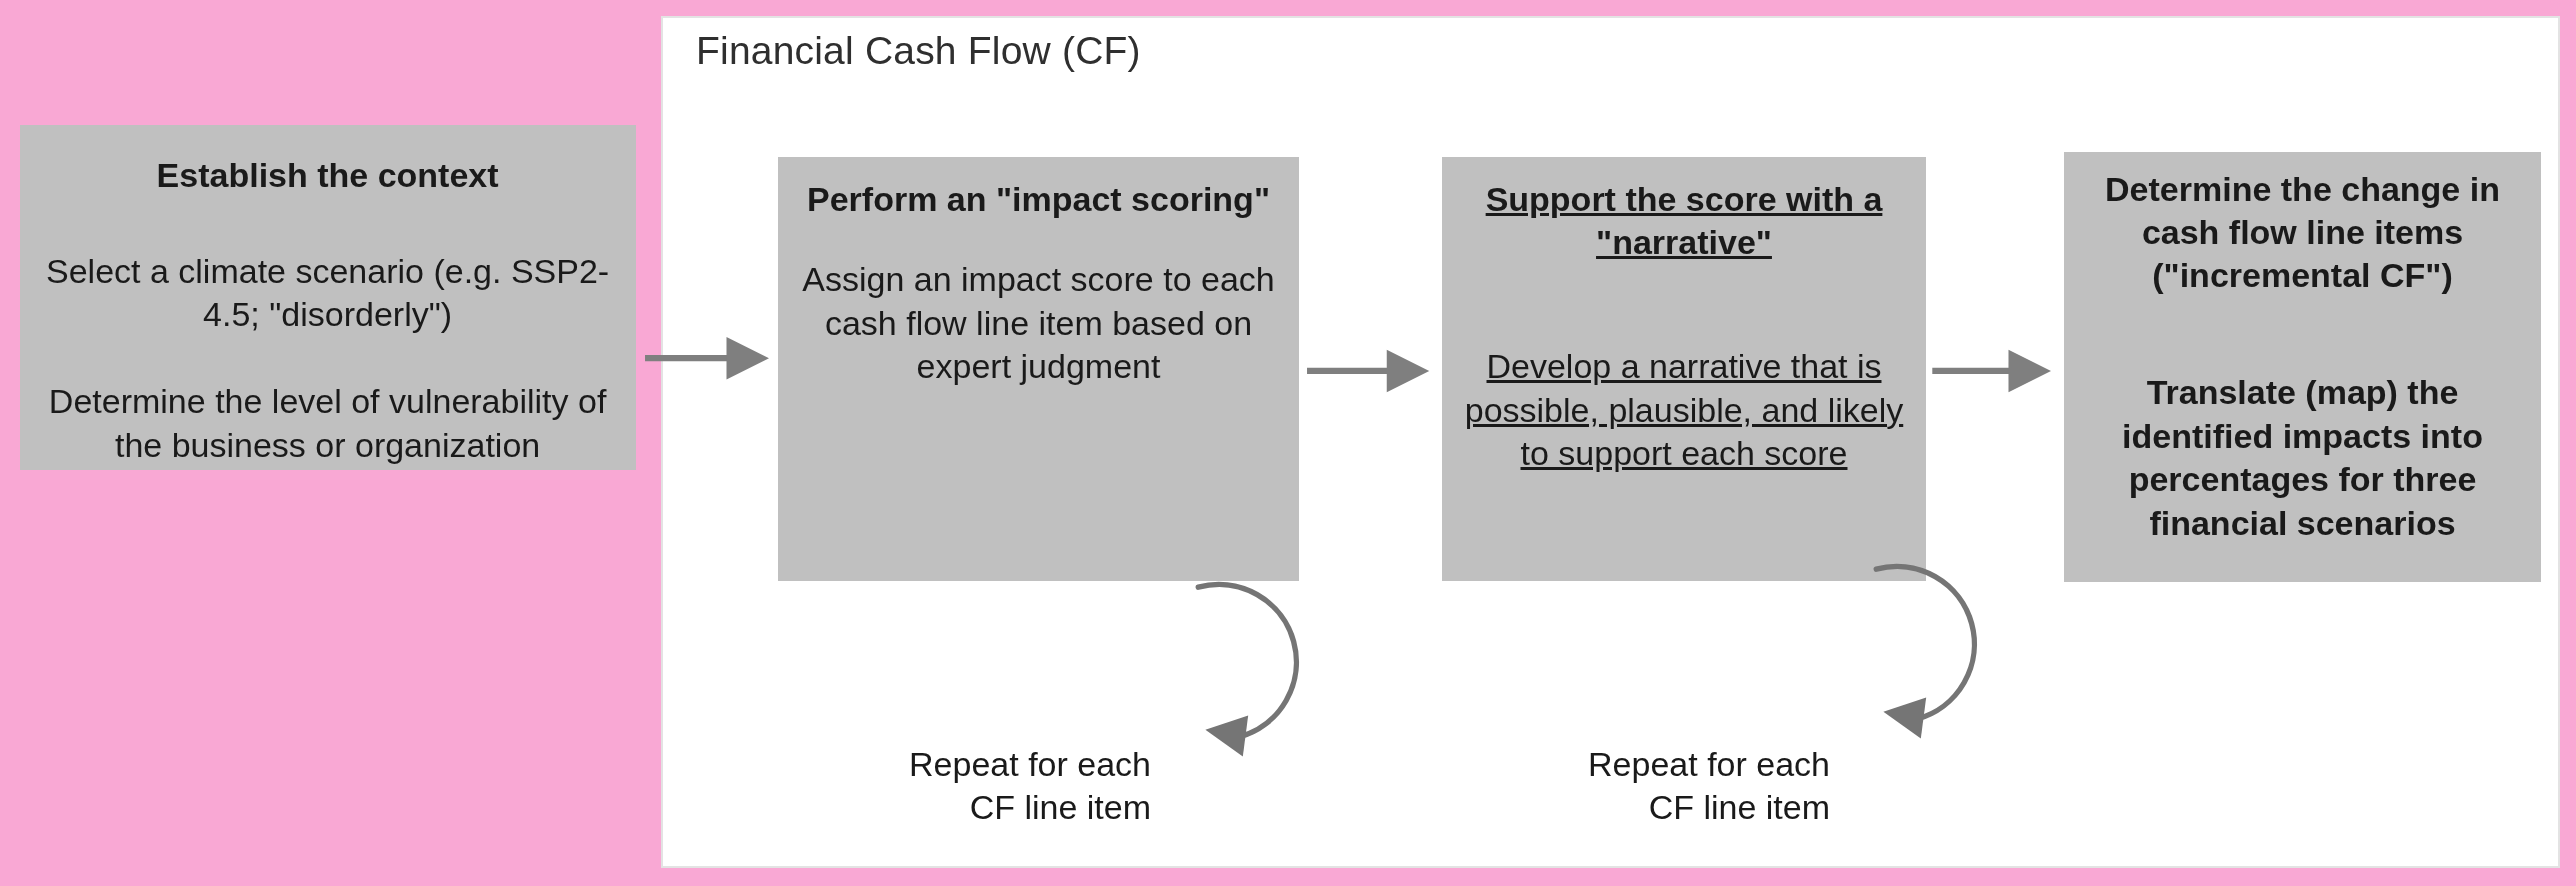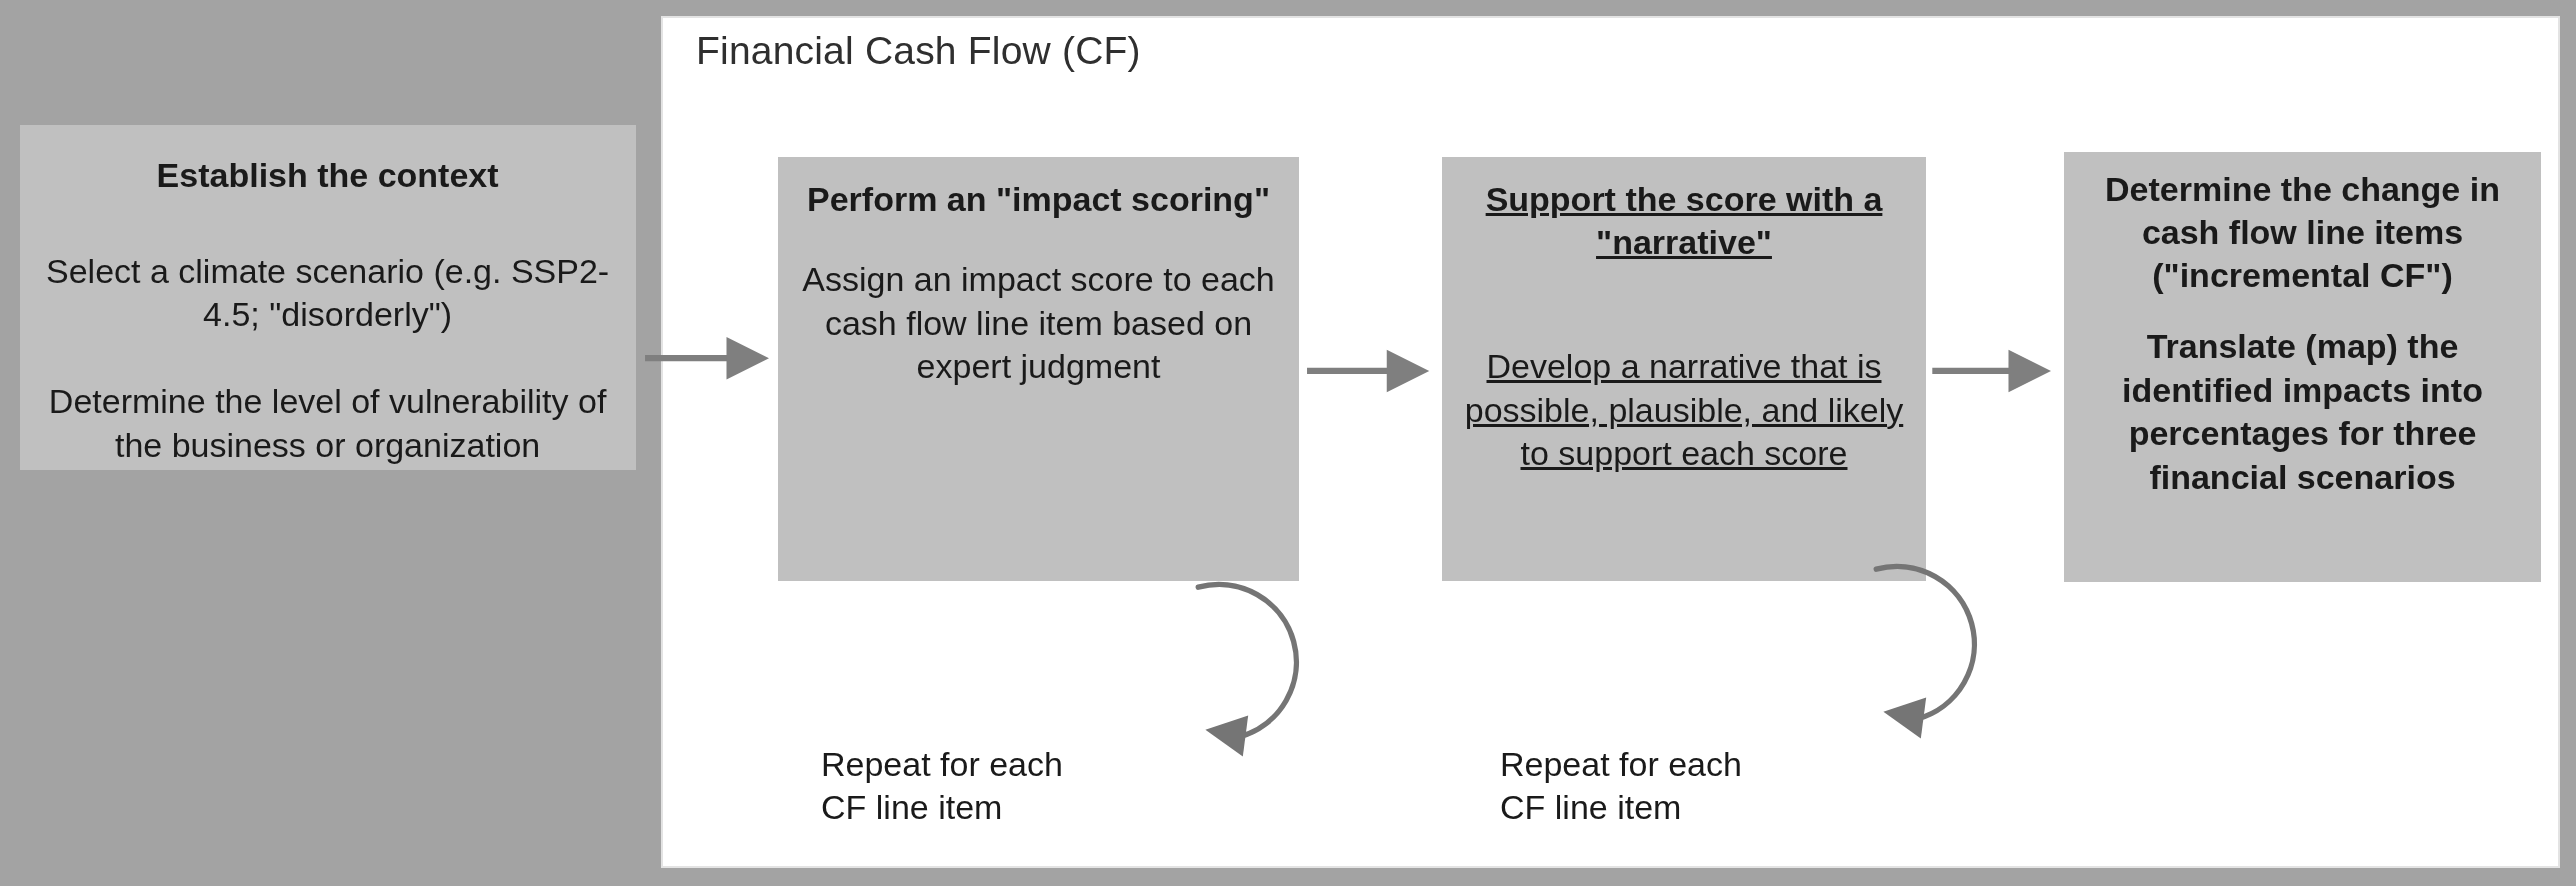--- a/index.html
+++ b/index.html
@@ -13,21 +13,21 @@
     height: 886px;
     position: relative;
     overflow: hidden;
   }
 
   #stage {
     position: absolute;
     left: 0; top: 0;
     width: 2576px;
     height: 886px;
-    background: #a3a3a3;
+    background: #f9a8d4;
   }
 
   
   .panel {
     position: absolute;
     left: 661px;
     top: 16px;
     width: 1899px;
     height: 852px;
     border: 2.7px solid #e3e3e3;
@@ -107,20 +107,21 @@
   #box-narrative .head { margin-bottom: 41px; width: 464px; }
   #box-narrative .body { width: 473px; margin-top: 40px; }
 
   
   #box-incremental-cf {
     left: 2064px;
     top: 152px;
     width: 477px;
     height: 430px;
     padding-top: 16px;
+    gap: 46px;
   }
   #box-incremental-cf .head { margin-bottom: 28.6px; width: 464px; }
   #box-incremental-cf .body { width: 464px; font-weight: bold; }
 
   
   .connector {
     position: absolute;
     height: 62px;
   }
   .connector svg { display: block; }
@@ -136,21 +137,21 @@
   }
   .loop svg { display: block; }
   #loop-1 { left: 1143px; top: 580px; }
   #loop-2 { left: 1821px; top: 562px; }
 
   .loop-label {
     position: absolute;
     font-size: 34px;
     line-height: 1.26;
     color: #1a1a1a;
-    text-align: left;
+    text-align: right;
     white-space: pre-line;
   }
   #loop-label-1 { left: 821px; top: 743px; width: 330px; }
   #loop-label-2 { left: 1500px; top: 743px; width: 330px; }
 </style>
 </head>
 <body>
 
 <div id="stage">
 

